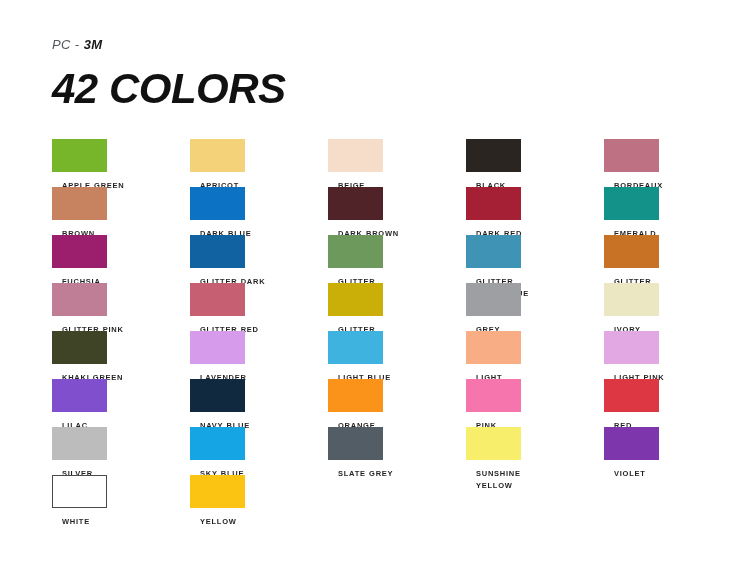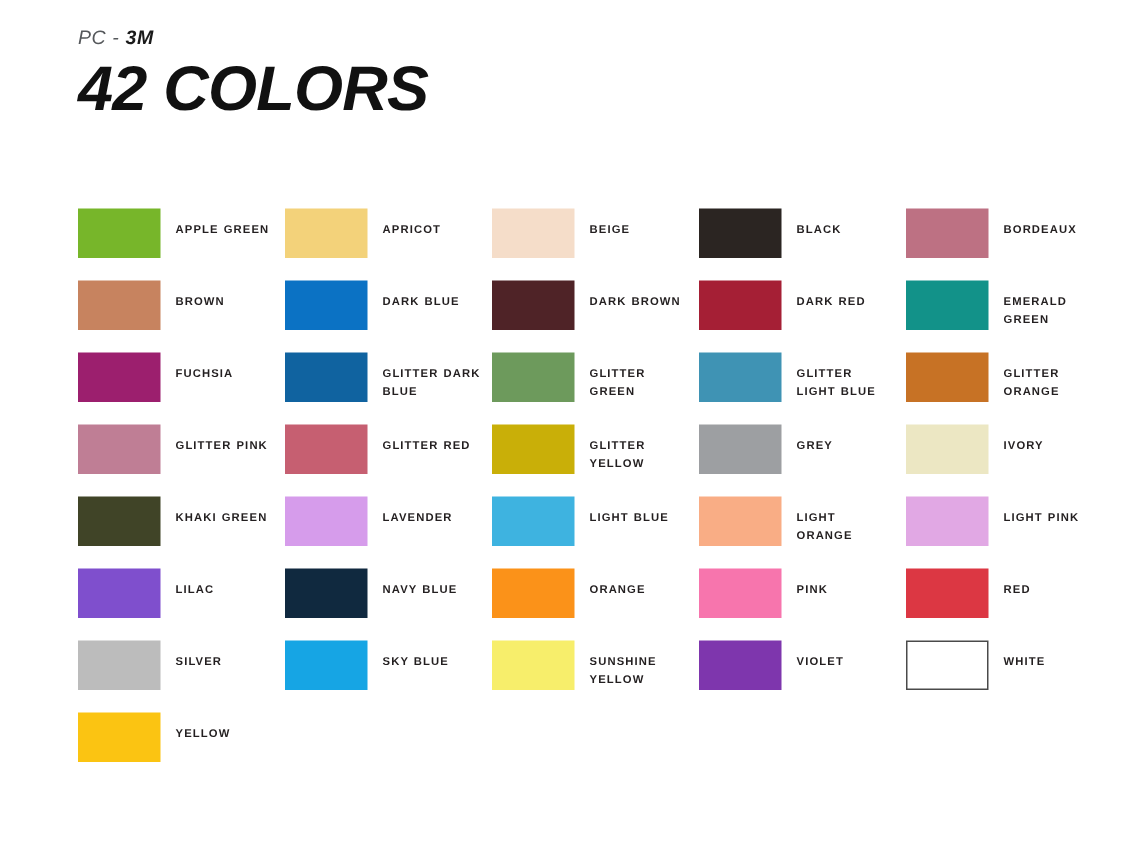--- a/index.html
+++ b/index.html
@@ -19,37 +19,37 @@
     position: relative;
     width: 749px;
     height: 575px;
     background: #ffffff;
   }
 
   
   .header {
     position: absolute;
     left: 52px;
-    top: 18px;
+    top: 38px;
   }
   .eyebrow {
     font-family: "Liberation Sans", sans-serif;
     font-size: 13px;
     font-style: italic;
     color: #55585b;
     letter-spacing: 0.4px;
     white-space: nowrap;
     line-height: 1;
   }
   .eyebrow .brand {
     font-weight: bold;
     color: #1a1a1a;
   }
   .title {
-    margin-top: 7px;
+    margin-top: 17px;
     font-family: "Liberation Sans", sans-serif;
     font-size: 42px;
     font-weight: bold;
     font-style: italic;
     color: #111111;
     letter-spacing: -0.5px;
     line-height: 1;
     white-space: nowrap;
   }
 
@@ -59,21 +59,21 @@
     left: 52px;
     top: 139px;
     width: 690px;
     display: grid;
     grid-template-columns: repeat(5, 138px);
     grid-auto-rows: 48px;
   }
 
   .cell {
     display: flex;
-    flex-direction: row;
+    flex-direction: column;
     align-items: flex-start;
   }
 
   .chip {
     width: 55px;
     height: 33px;
     flex: 0 0 auto;
     box-sizing: border-box;
   }
   .chip.bordered {
@@ -230,20 +230,24 @@
       </div>
       <div class="cell">
         <div class="chip" style="background: rgb(188, 188, 188);"></div>
         <div class="chip-label">SILVER</div>
       </div>
       <div class="cell">
         <div class="chip" style="background: rgb(22, 165, 228);"></div>
         <div class="chip-label">SKY BLUE</div>
       </div>
       <div class="cell">
+        <div class="chip" style="background: rgb(83, 93, 102);"></div>
+        <div class="chip-label">SLATE GREY</div>
+      </div>
+      <div class="cell">
         <div class="chip" style="background: rgb(247, 238, 107);"></div>
         <div class="chip-label">SUNSHINE YELLOW</div>
       </div>
       <div class="cell">
         <div class="chip" style="background: rgb(126, 54, 173);"></div>
         <div class="chip-label">VIOLET</div>
       </div>
       <div class="cell">
         <div class="chip bordered" style="background: rgb(255, 255, 255);"></div>
         <div class="chip-label">WHITE</div>

